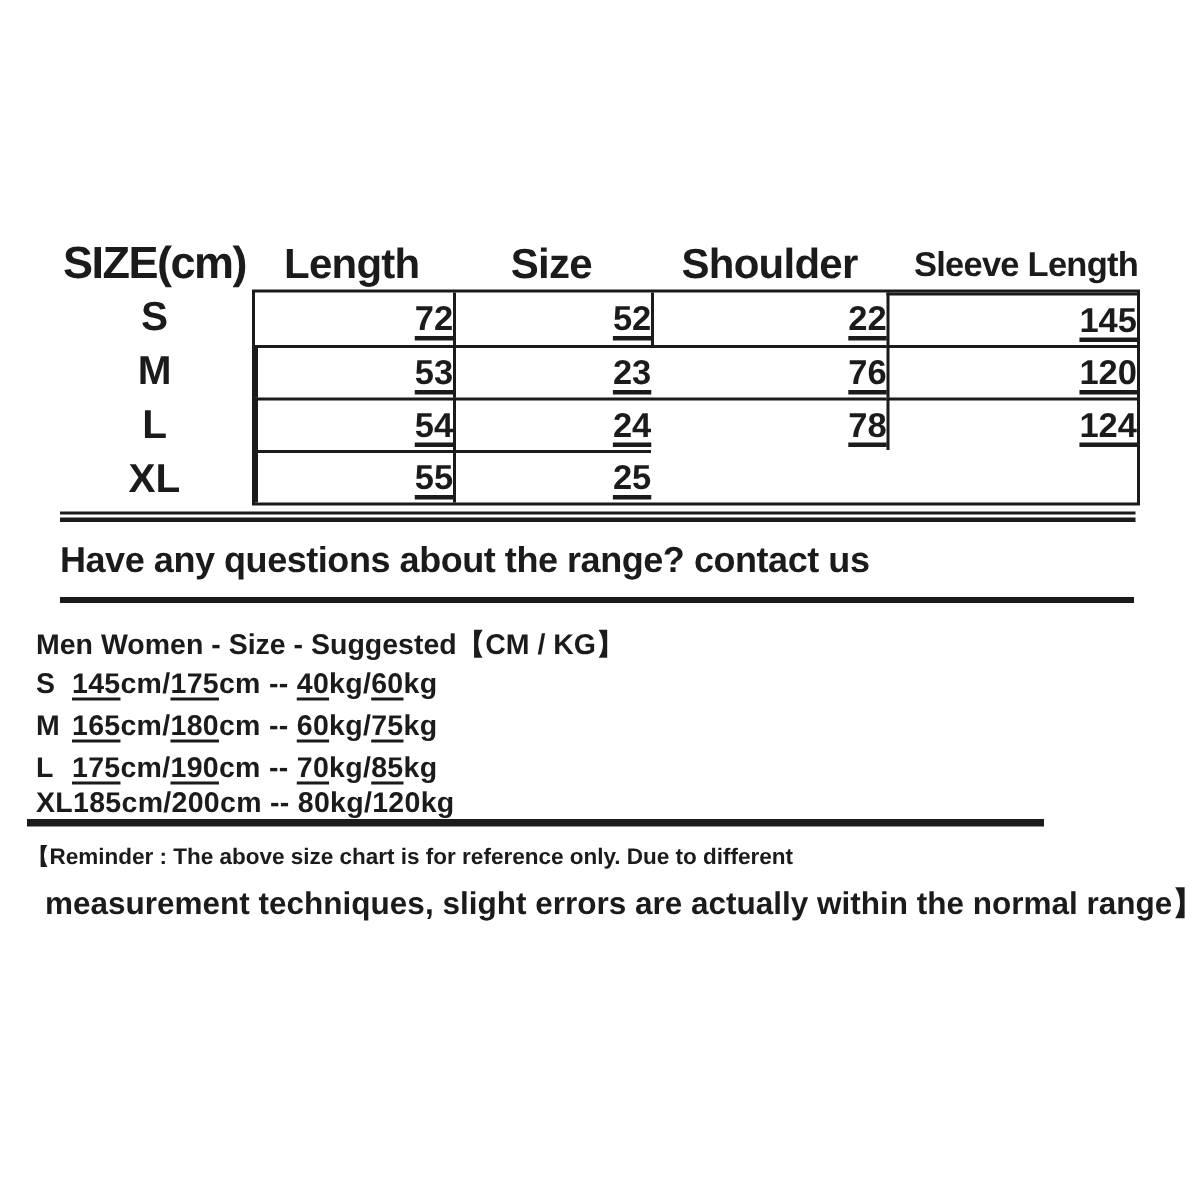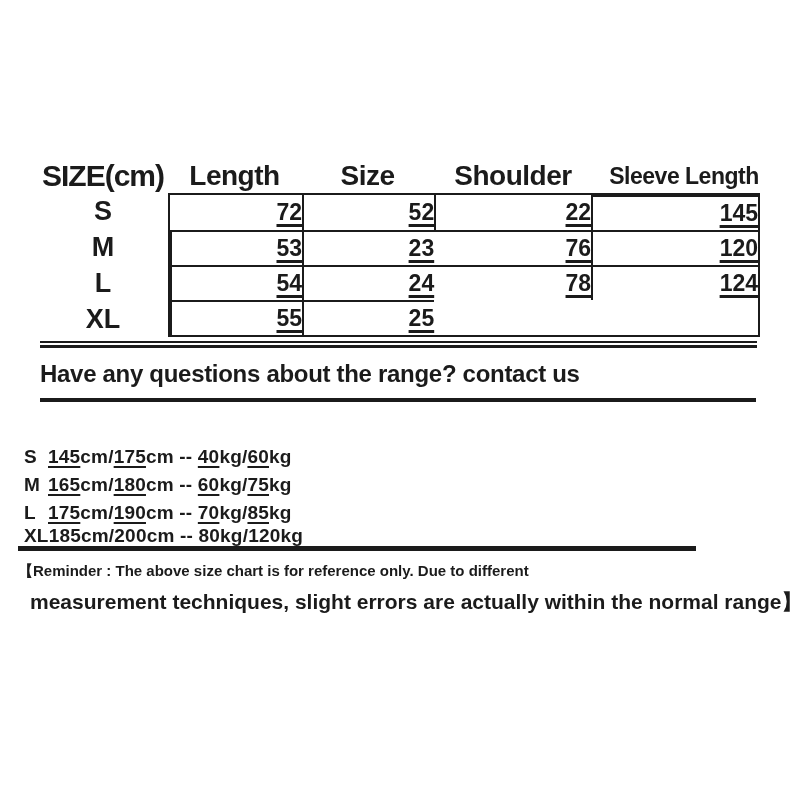--- a/index.html
+++ b/index.html
@@ -121,20 +121,21 @@
       </div>
     <div class="cell r3 c3">
         <span class="u">25</span>
       </div>
   </div>
 
   <div class="dbl-line"></div>
   <div class="question">Have any questions about the range? contact us</div>
   <div class="thick-line"></div>
 
+  <div class="sug-heading">Men Women - Size - Suggested【CM / KG】</div>
 
   <div class="sug-row row-s">
     <span class="sug-size">S</span>
     <span><span class="u">145</span><span>cm/</span><span class="u">175</span><span>cm -- </span><span class="u">40</span><span>kg/</span><span class="u">60</span><span>kg</span></span>
   </div>
 
   <div class="sug-row row-m">
     <span class="sug-size">M</span>
     <span><span class="u">165</span><span>cm/</span><span class="u">180</span><span>cm -- </span><span class="u">60</span><span>kg/</span><span class="u">75</span><span>kg</span></span>
   </div>

